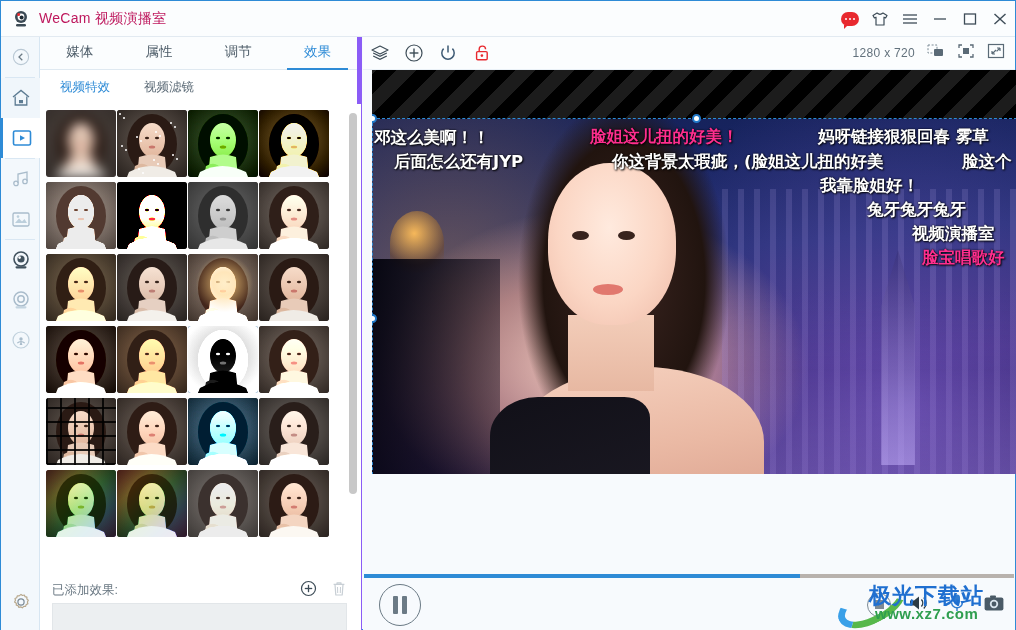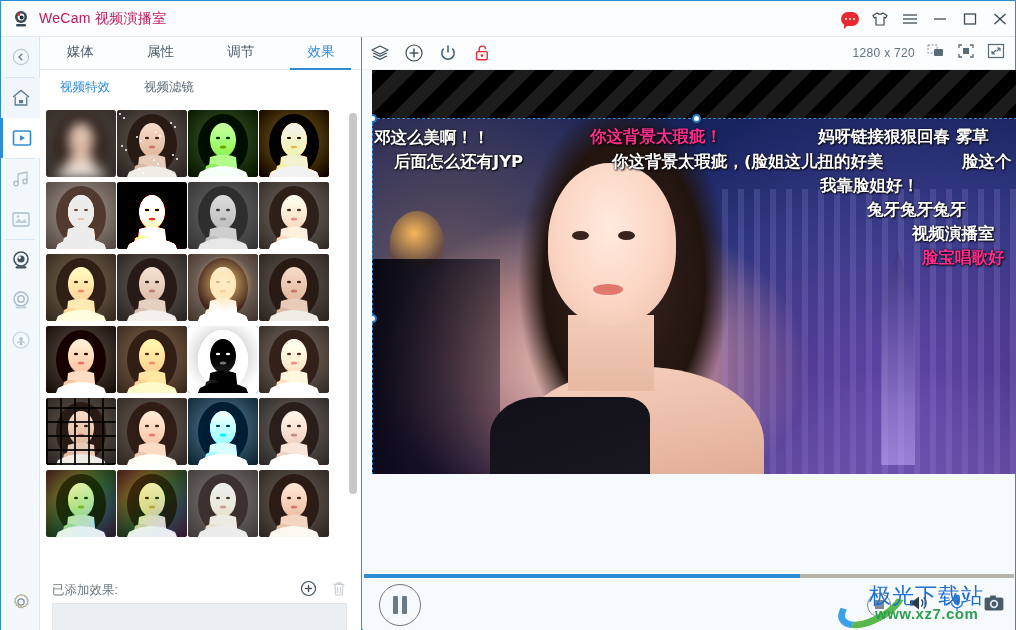--- a/index.html
+++ b/index.html
@@ -48,21 +48,21 @@
   }
   .rail-sep { height: 1px; background: #d9e7f3; margin: 0 4px; }
   .rail-item.sel { background: #ffffff; border-left: 2px solid #2e8bd6; }
   .rail-item.active-top { background: #f0f6fb; }
   .rail-gear { position: absolute; left: 0; bottom: 8px; width: 39px; height: 40px;
     display: flex; align-items: center; justify-content: center; }
 
   
   .panel {
     position: absolute; left: 39px; top: 36px; width: 322px; height: 593px;
-    background: #f9a8d4; border-right: 1px solid #8b5cf6;
+    background: #f9a8d4; border-right: 5px solid #8b5cf6;
   }
   .tabs {
     height: 33px; display: flex; align-items: flex-end;
     background: #fbfdfe; border-bottom: 1px solid #dfe9f1;
   }
   .tab {
     flex: 1; text-align: center; font-size: 13.5px; color: #4d5c68;
     padding-bottom: 8px; position: relative;
   }
   .tab.active { color: #2e8bd6; }
@@ -239,21 +239,21 @@
     width: 24px; height: 24px; border-radius: 50%; border: 1.4px solid #7d8a94;
     display: flex; align-items: center; justify-content: center;
   }
   .pb-stop i { width: 9px; height: 9px; background: #7d8a94; display: block; }
 
   .watermark {
     position: absolute; right: 8px; bottom: 2px; width: 172px; height: 48px;
     pointer-events: none;
   }
   .wm-text {
-    position: absolute; left: 34px; top: 2px; font-size: 22px; font-weight: 400;
+    position: absolute; left: 34px; top: 2px; font-size: 22px; font-weight: 700;
     color: #1f6fd0; letter-spacing: 1px;
     font-family: "DejaVu Sans", "Liberation Sans", sans-serif;
   }
   .wm-url {
     position: absolute; left: 40px; top: 26px; font-size: 15px; font-weight: 700;
     color: #2f9e4f; letter-spacing: .5px;
   }
   .wm-swoosh {
     position: absolute; left: 0; top: 6px; width: 74px; height: 38px;
     border-radius: 50%;
@@ -1114,21 +1114,21 @@
       <div class="vc-face"></div>
       <div class="vc-eye l"></div>
       <div class="vc-eye r"></div>
       <div class="vc-lip"></div>
       <div class="vc-band"></div>
     </div>
 
     <div class="danmu" id="danmu-layer">
         <div class="dm" style="left: 2px; top: 8px;">邓这么美啊！！</div>
         <div class="dm" style="left: 22px; top: 32px;">后面怎么还有JYP</div>
-        <div class="dm pink" style="left: 218px; top: 7px;">你这背景太瑕疵！</div>
+        <div class="dm pink" style="left: 218px; top: 7px;">脸姐这儿扭的好美！</div>
         <div class="dm" style="left: 240px; top: 32px;">你这背景太瑕疵，(脸姐这儿扭的好美</div>
         <div class="dm" style="left: 446px; top: 7px;">妈呀链接狠狠回春  雾草</div>
         <div class="dm" style="left: 590px; top: 32px;">脸这个</div>
         <div class="dm" style="left: 448px; top: 56px;">我靠脸姐好！</div>
         <div class="dm" style="left: 495px; top: 80px;">兔牙兔牙兔牙</div>
         <div class="dm" style="left: 540px; top: 104px;">视频演播室</div>
         <div class="dm pink" style="left: 550px; top: 128px;">脸宝唱歌好</div>
       </div>
 
     <div class="selbox" id="selbox">

